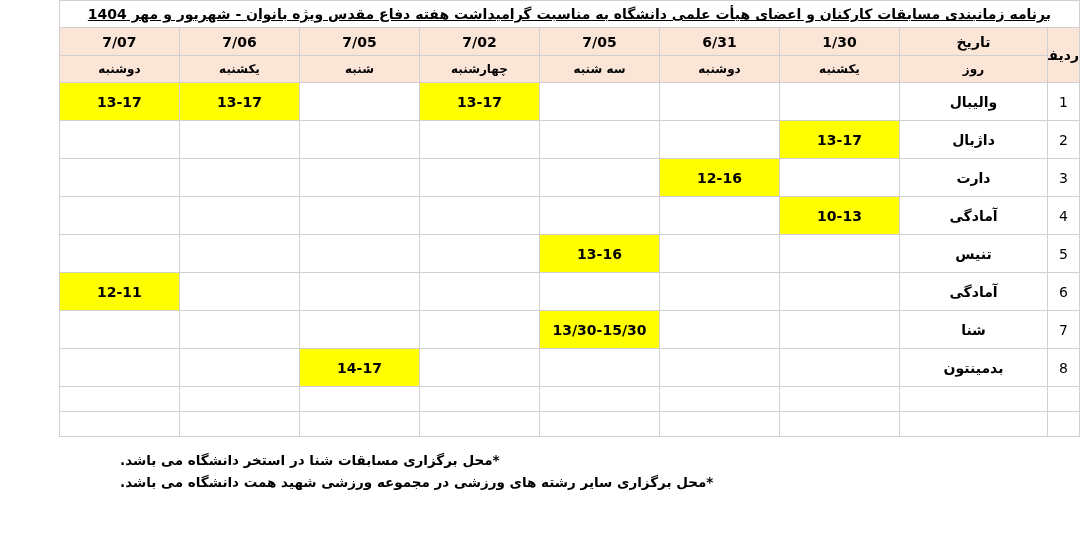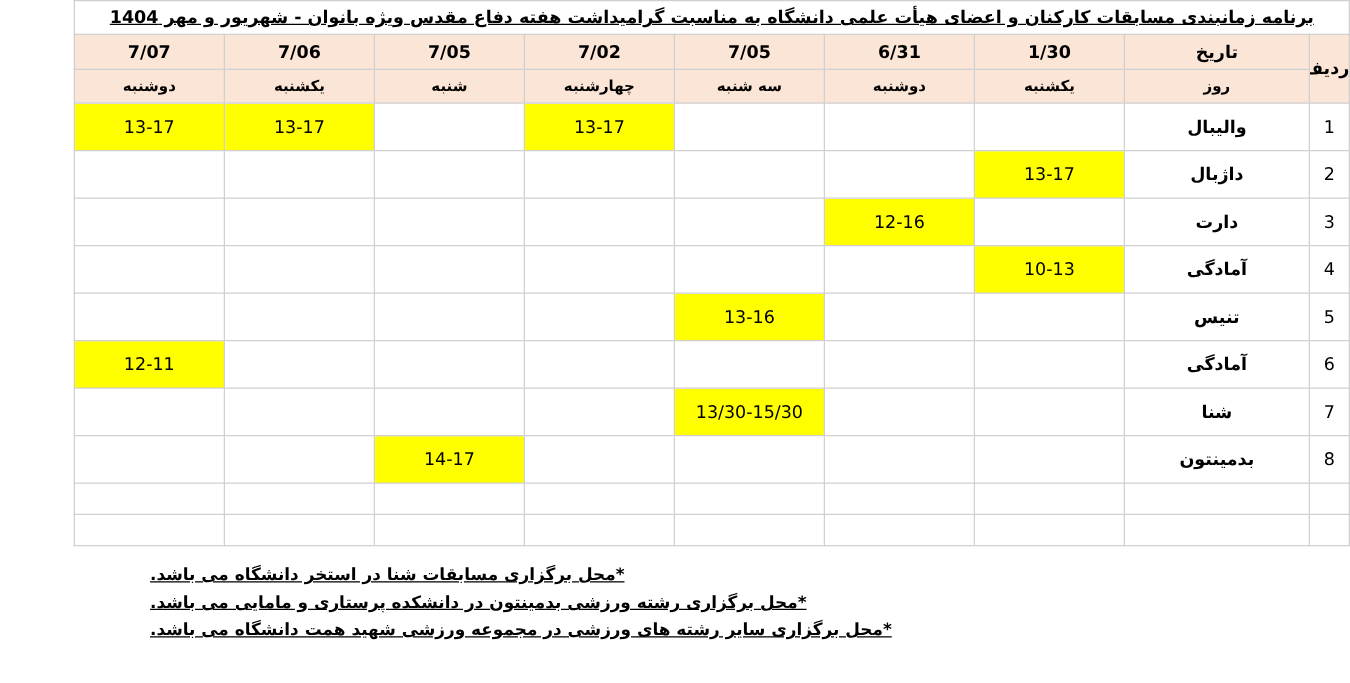--- a/index.html
+++ b/index.html
@@ -73,37 +73,36 @@
   td.rowno {
     font-size: 13px;
     font-weight: normal;
   }
   td.sport {
     font-weight: bold;
     font-size: 14.5px;
   }
   td.slot {
     font-size: 14.5px;
-    font-weight: normal;
+    font-weight: bold;
   }
   td.slot.filled {
     background: #ffff00;
   }
   tr.data td { height: 37px; }
   tr.blank td { height: 24px; border: 1px solid #d0d0d0; }
 
   
   .notes {
     width: 1020px;
     box-sizing: border-box;
     padding-top: 12px;
     padding-left: 60px;
     text-align: left;
     direction: rtl;
-    text-decoration: underline;
   }
   .note-line {
     font-size: 13.5px;
     font-weight: bold;
     line-height: 22px;
     text-align: left;
     padding-left: 0;
     white-space: nowrap;
   }
 </style>
@@ -268,17 +267,16 @@
           <td></td>
         <td></td>
           <td></td>
         <td></td>
       </tr>
     </tbody>
   </table>
 
   <div class="notes">
     <div class="note-line">*محل برگزاری مسابقات شنا در استخر دانشگاه می باشد.</div>
-    <div class="note-line">*محل برگزاری رشته ورزشی بدمینتون در دانشکده پرستاری و مامایی می باشد.</div>
     <div class="note-line">*محل برگزاری سایر رشته های ورزشی در مجموعه ورزشی شهید همت دانشگاه می باشد.</div>
   </div>
 
 </div>
 
 </body></html>

